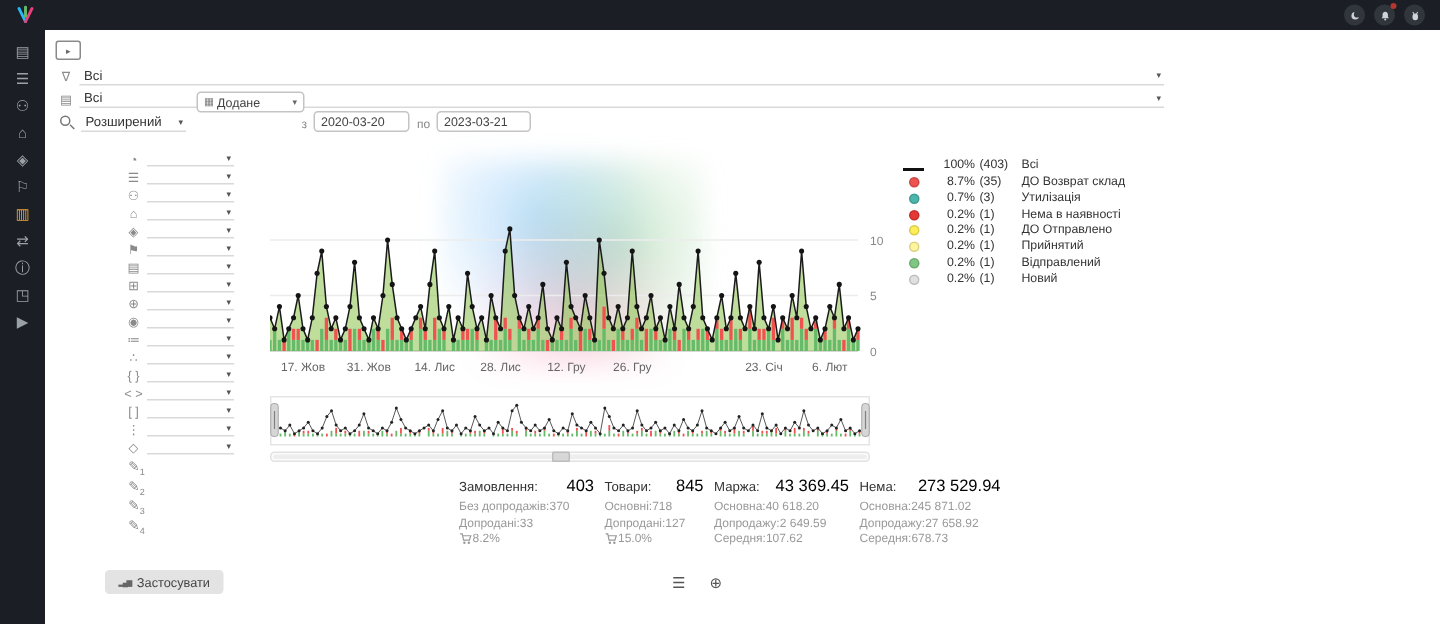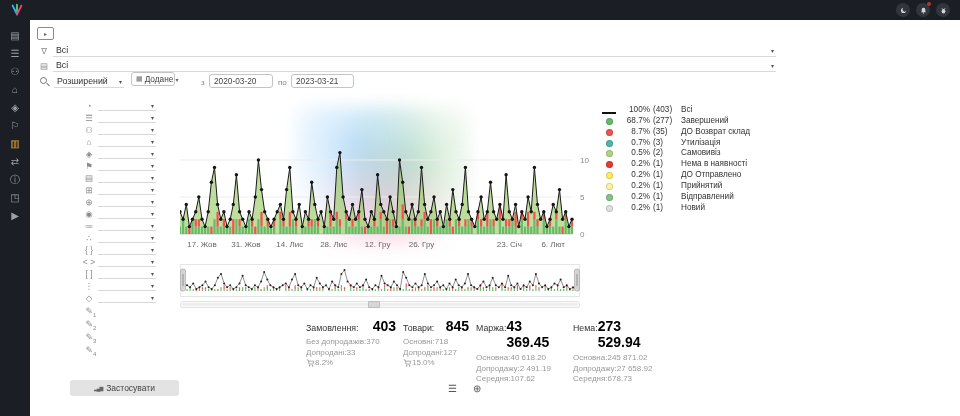--- a/index.html
+++ b/index.html
@@ -34,21 +34,21 @@
   .search-icon{position:absolute;width:7px;height:7px;border:1.3px solid #777;border-radius:50%;cursor:pointer}
   .search-icon::after{content:"";position:absolute;left:5px;top:5.5px;width:4px;height:1.3px;background:#777;transform:rotate(45deg)}
   .datebox{position:absolute;height:14px;border:1px solid #c4c4c4;border-radius:3px;background:#fff;
     display:flex;align-items:center;gap:2px;padding:0 4px;font-size:8.3px;color:#444;cursor:pointer}
   .datebox .cal{font-size:7px;color:#777}
   .datebox .caret{font-size:6px;color:#666;margin-left:auto}
   .lbl{position:absolute;font-size:8px;color:#888}
   .pencil{font-size:9px;color:#8a8a8a;cursor:pointer}
   .pencil sub{font-size:6px}
   .apply{position:absolute;border:0;background:#e3e3e3;color:#444;font-size:8.5px;
-    font-family:"Liberation Sans",sans-serif;border-radius:3px;padding:3px 24px;display:flex;
+    font-family:"Liberation Sans",sans-serif;border-radius:3px;padding:3px 9px;display:flex;
     align-items:center;gap:4px;cursor:pointer}
   .bars-icon{font-size:5px;color:#666;letter-spacing:-1px}
 
   
   .watermark{position:absolute;left:295px;top:106px;width:175px;height:140px;pointer-events:none;
     background:
       radial-gradient(circle at 35% 28%, rgba(66,165,245,.32), rgba(66,165,245,0) 55%),
       radial-gradient(circle at 68% 38%, rgba(102,187,106,.32), rgba(102,187,106,0) 55%),
       radial-gradient(circle at 50% 74%, rgba(236,64,122,.24), rgba(236,64,122,0) 55%);
     filter:blur(8px)}
@@ -69,21 +69,21 @@
   .thumb{position:absolute;left:1px;top:1px;width:396px;height:3px;background:#eeeeee;border-radius:2px}
   .grip{position:absolute;left:186px;top:-2px;width:12px;height:7px;background:#d7d7d7;border:1px solid #bdbdbd;border-radius:1px}
 
   
   .stats{position:absolute;left:306px;top:318px;display:flex;gap:7px}
   .scol{display:flex;flex-direction:column}
   .scol:nth-child(1){width:90px}.scol:nth-child(2){width:66px}
   .scol:nth-child(3){width:90px}.scol:nth-child(4){width:94px}
   .shead{display:flex;justify-content:space-between;align-items:baseline;margin-bottom:3px}
   .slab{font-size:8.8px;color:#333}
-  .sval{font-size:14px;font-weight:bold;color:#000}
+  .sval{font-size:11px;font-weight:normal;color:#000}
   .srow{display:flex;font-size:8px;color:#999;line-height:10.5px}
   .srow .cart{display:flex;align-items:center}
 
   .footer-icons{position:absolute;left:448px;top:383px;display:flex;gap:16px;font-size:10px;color:#555}
   .footer-icons span{cursor:pointer}
 </style>
 </head>
 <body>
 
 <div class="screen">
@@ -144,21 +144,21 @@
   <div class="uselect" style="left:53px;top:59px;width:723px">
     <span>Всі</span>
     <span class="caret">▾</span>
   </div>
 
   <span class="search-icon" style="left:40px;top:77px"></span>
   <div class="uselect" style="left:54px;top:75px;width:70px">
     <span>Розширений</span>
     <span class="caret">▾</span>
   </div>
-  <div class="datebox" style="left:131px;top:72px;width:44px">
+  <div class="datebox" style="left:131px;top:61px;width:72px">
     <span class="cal">▦</span>
     <span>Додане</span>
     <span class="caret">▾</span>
   </div>
   <span class="lbl" style="left:201px;top:78px">з</span>
   <div class="datebox" style="left:209px;top:74px;width:64px">
     <span>2020-03-20</span>
   </div>
   <span class="lbl" style="left:278px;top:78px">по</span>
   <div class="datebox" style="left:291px;top:74px;width:63px">
@@ -592,42 +592,30 @@
       </g>
     </svg>
   <div class="legend" id="legend">
       <div class="lrow">
         <span class="sw-line"></span>
         <span class="lpct">100%</span>
         <span class="lcnt">(403)</span>
         <span class="llab">Всі</span>
       </div>
       <div class="lrow">
-        <span class="sw-dot" style="background: rgb(102, 187, 106);"></span>
-        <span class="lpct">68.7%</span>
-        <span class="lcnt">(277)</span>
-        <span class="llab">Завершений</span>
-      </div>
-      <div class="lrow">
         <span class="sw-dot" style="background: rgb(239, 83, 80);"></span>
         <span class="lpct">8.7%</span>
         <span class="lcnt">(35)</span>
         <span class="llab">ДО Возврат склад</span>
       </div>
       <div class="lrow">
         <span class="sw-dot" style="background: rgb(77, 182, 172);"></span>
         <span class="lpct">0.7%</span>
         <span class="lcnt">(3)</span>
         <span class="llab">Утилізація</span>
-      </div>
-      <div class="lrow">
-        <span class="sw-dot" style="background: rgb(174, 213, 129);"></span>
-        <span class="lpct">0.5%</span>
-        <span class="lcnt">(2)</span>
-        <span class="llab">Самовивіз</span>
       </div>
       <div class="lrow">
         <span class="sw-dot" style="background: rgb(229, 57, 53);"></span>
         <span class="lpct">0.2%</span>
         <span class="lcnt">(1)</span>
         <span class="llab">Нема в наявності</span>
       </div>
       <div class="lrow">
         <span class="sw-dot" style="background: rgb(255, 238, 88);"></span>
         <span class="lpct">0.2%</span>
@@ -1022,21 +1010,21 @@
         <div class="shead">
           <span class="slab">Маржа:</span>
           <span class="sval">43 369.45</span>
         </div>
         <div class="srow">
           <span>Основна:</span>
           <span>40 618.20</span>
         </div>
         <div class="srow">
           <span>Допродажу:</span>
-          <span>2 491.19</span>
+          <span>2 649.59</span>
         </div>
         <div class="srow">
           <span>Середня:</span>
           <span>107.62</span>
         </div>
       </div>
       <div class="scol">
         <div class="shead">
           <span class="slab">Нема:</span>
           <span class="sval">273 529.94</span>

